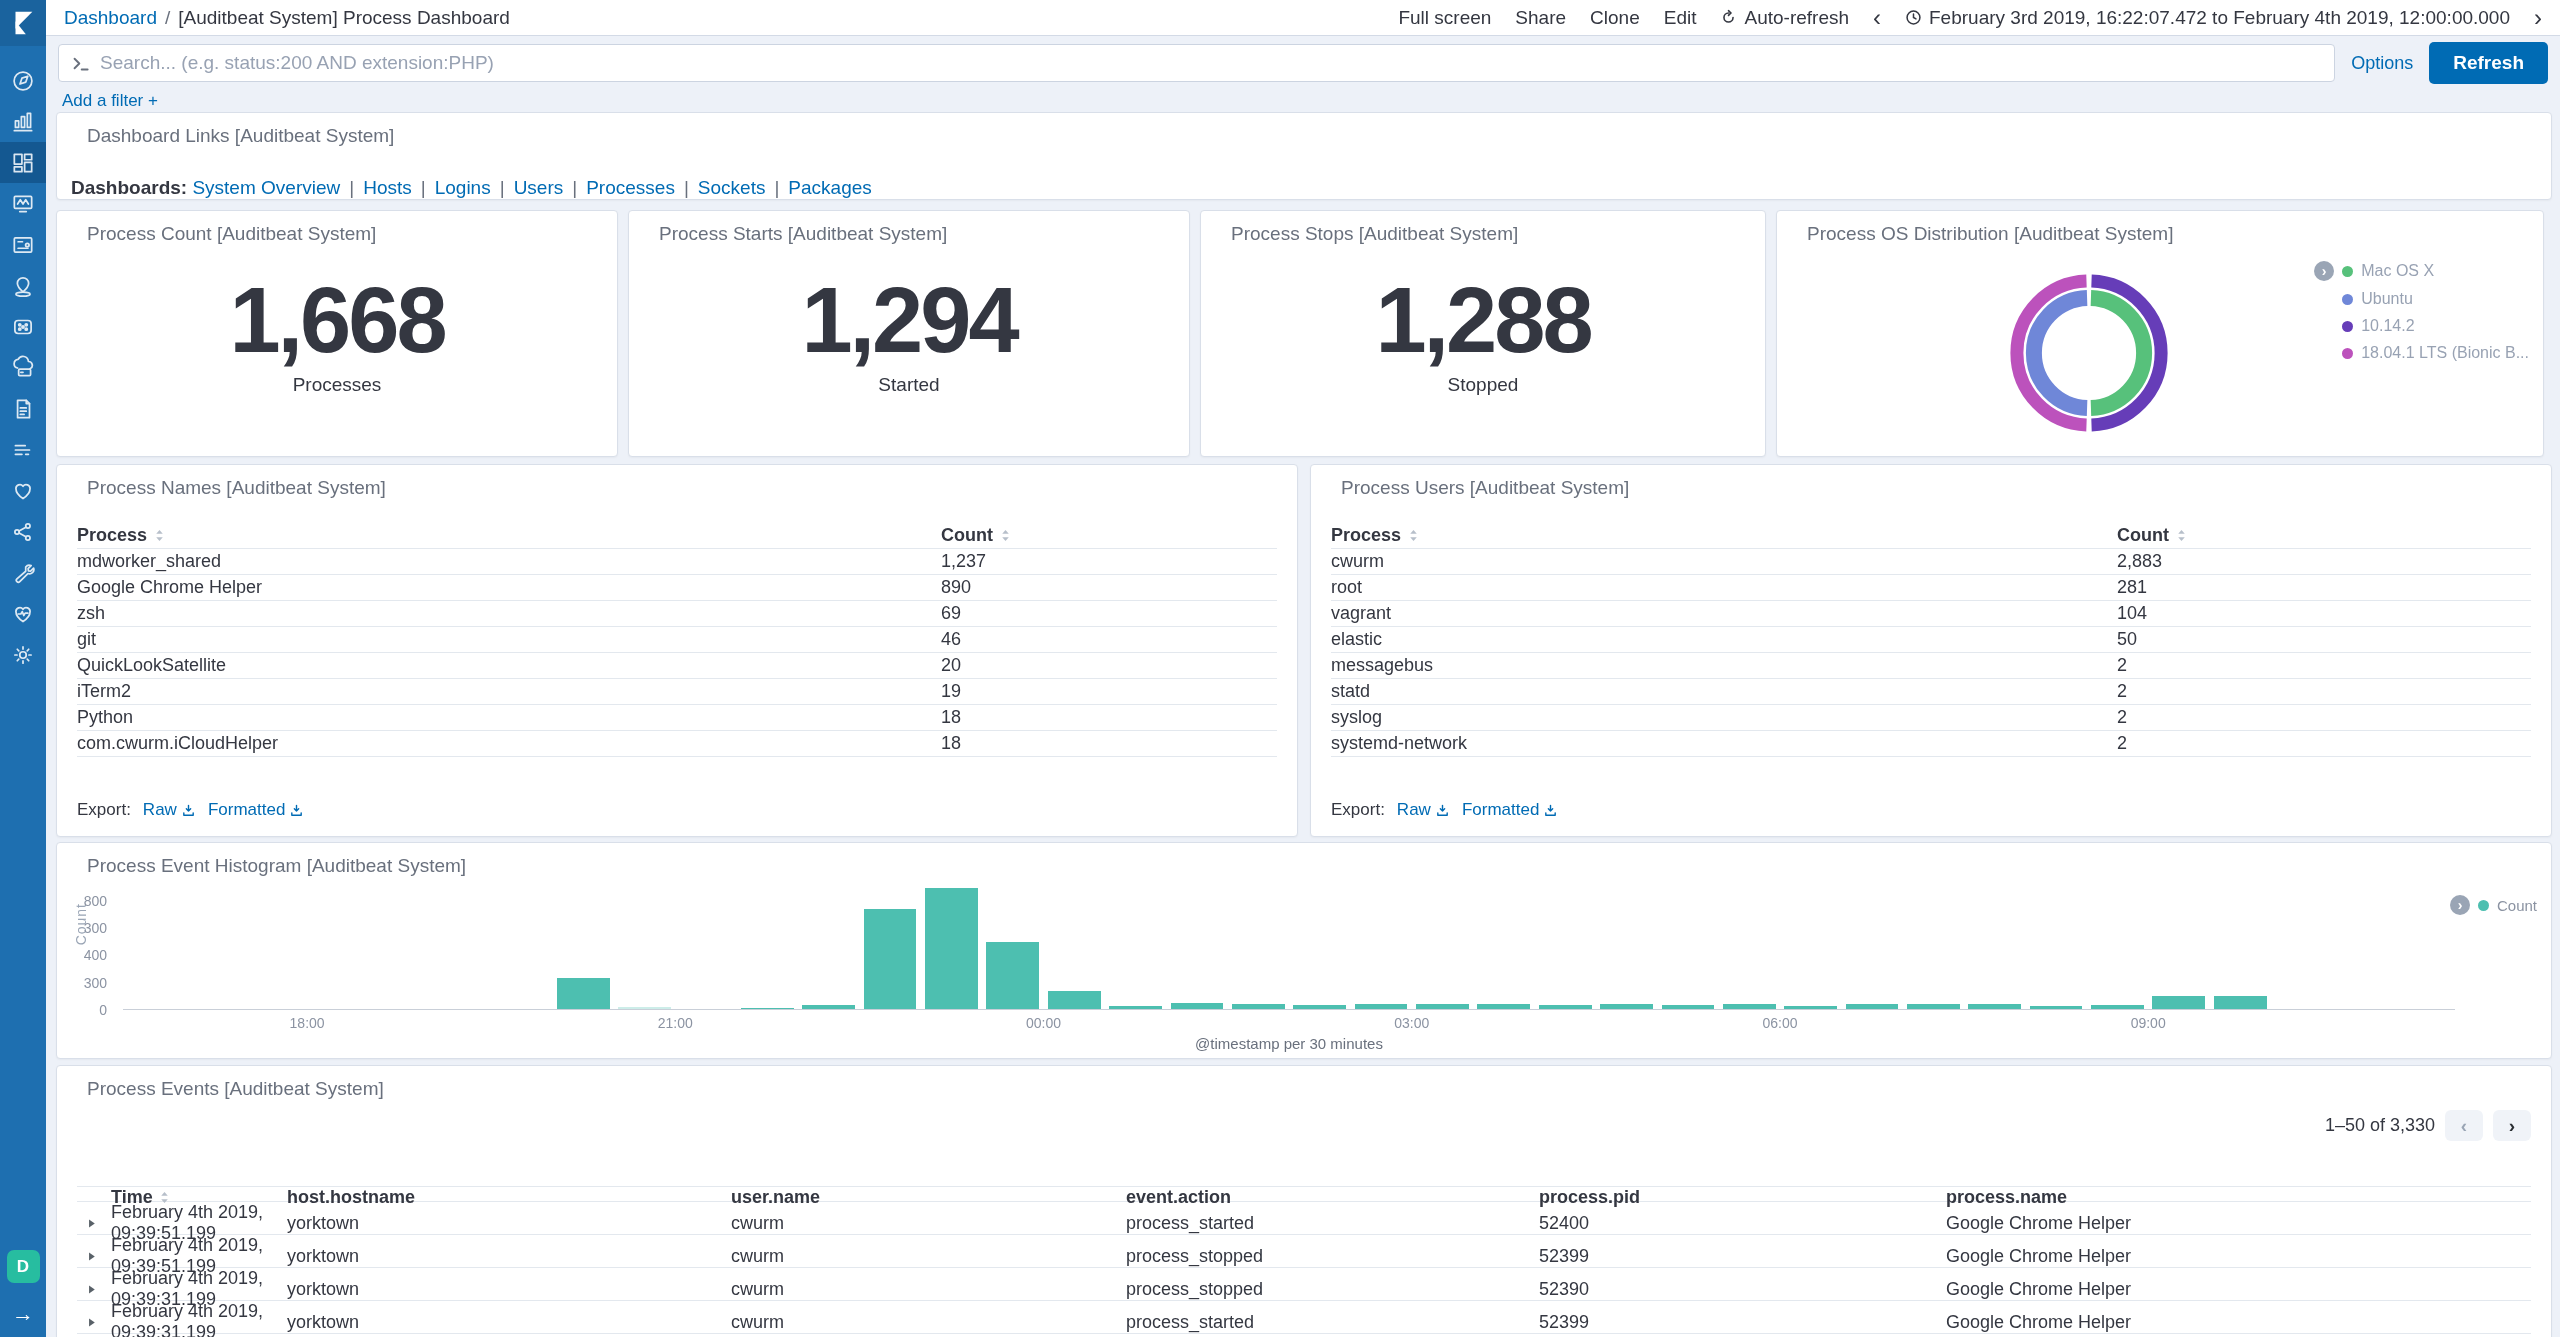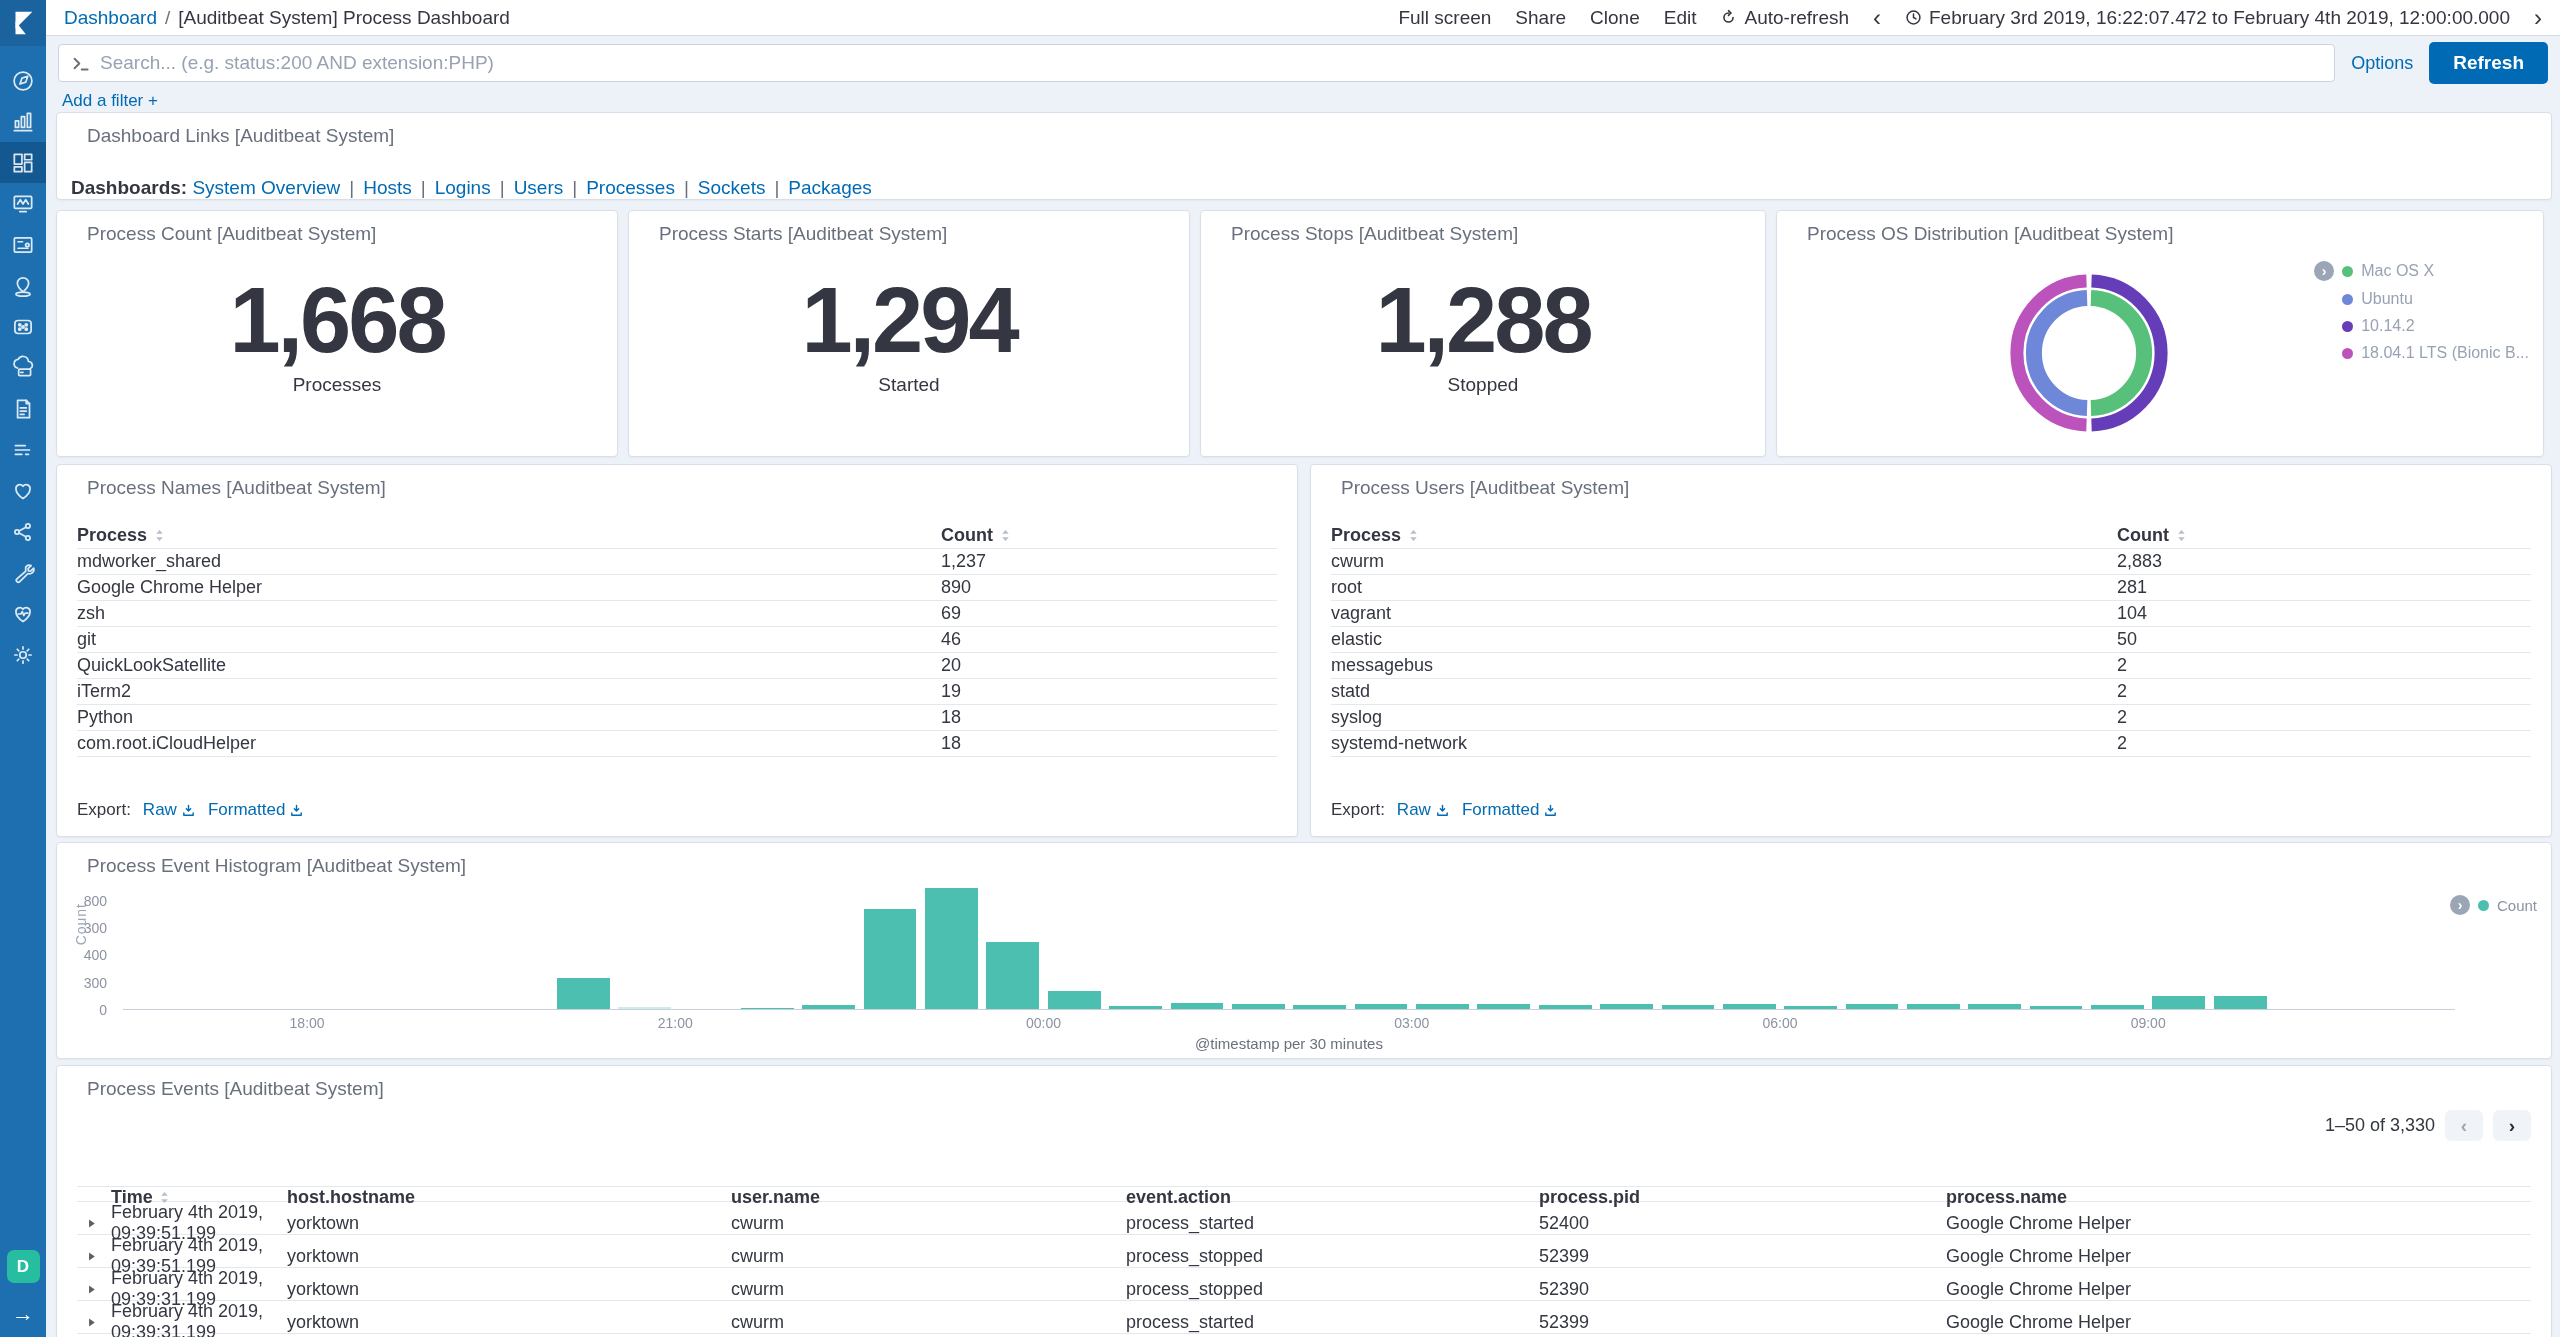--- a/index.html
+++ b/index.html
@@ -371,21 +371,21 @@
             </div>
             <div class="drow">
               <span class="c1">iTerm2</span>
               <span class="c2">19</span>
             </div>
             <div class="drow">
               <span class="c1">Python</span>
               <span class="c2">18</span>
             </div>
             <div class="drow">
-              <span class="c1">com.root.iCloudHelper</span>
+              <span class="c1">com.cwurm.iCloudHelper</span>
               <span class="c2">18</span>
             </div>
           </div>
         <div class="export-row" id="names-export">
             <span>Export:</span>
             <span class="export-link">Raw <svg width="15" height="15" viewBox="0 0 16 16" fill="none" stroke="#006bb4" stroke-width="1.5" stroke-linecap="round" stroke-linejoin="round">
                 <path d="M8 2.5v6M8 8.5L5.7 6.2M8 8.5l2.3-2.3"></path>
                 <path d="M3 10.5V13h10v-2.5"></path>
               </svg></span>
             <span class="export-link">Formatted <svg width="15" height="15" viewBox="0 0 16 16" fill="none" stroke="#006bb4" stroke-width="1.5" stroke-linecap="round" stroke-linejoin="round">

